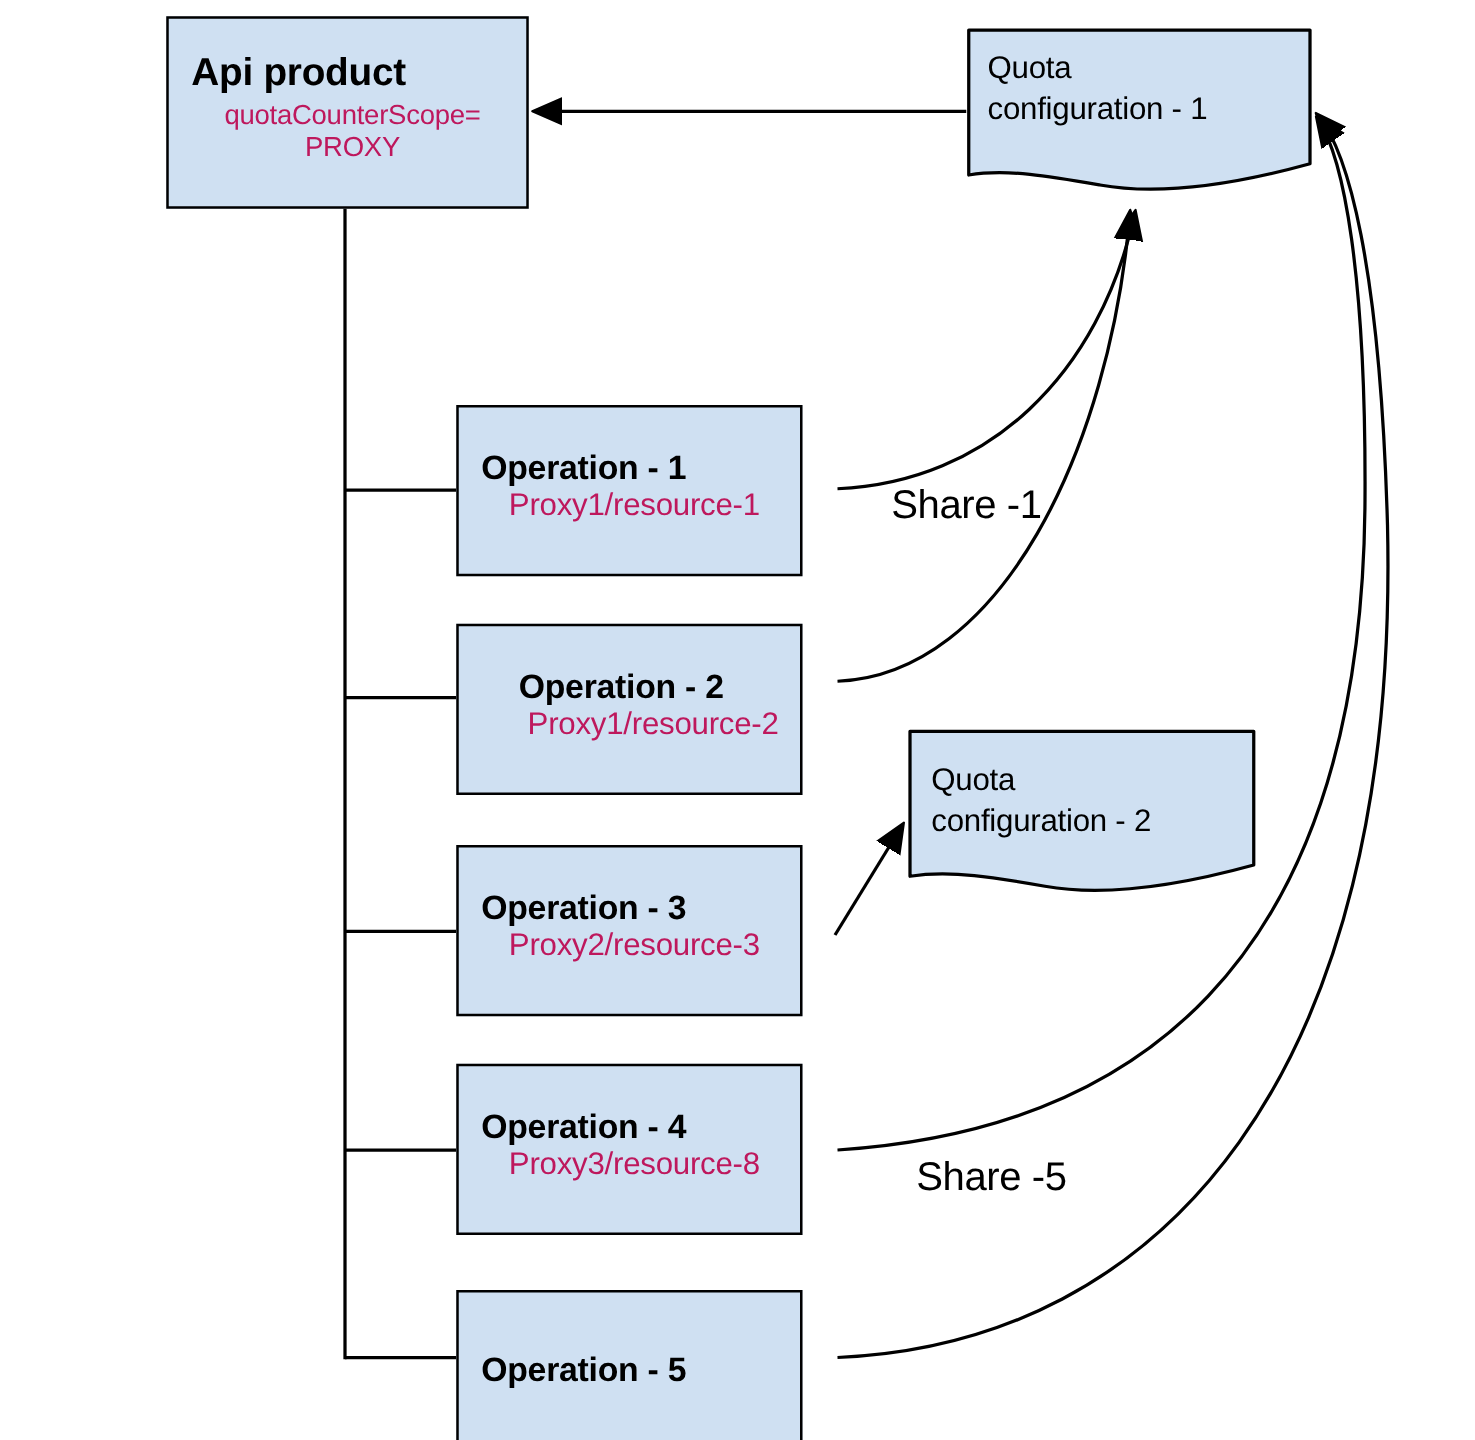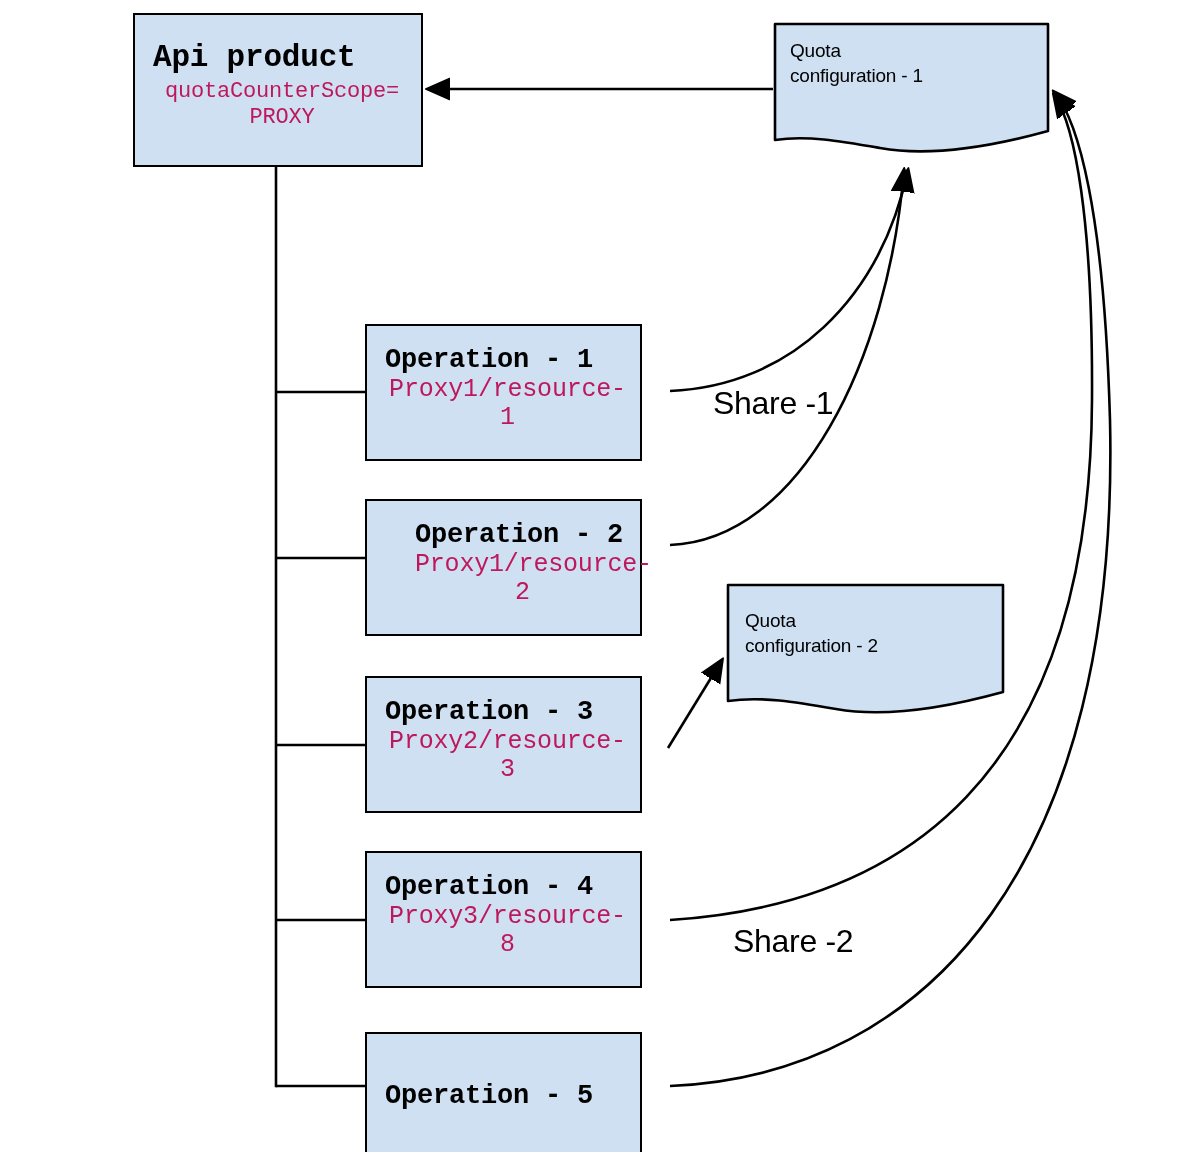--- a/index.html
+++ b/index.html
@@ -30,21 +30,20 @@
   .node {
     position: absolute;
     box-sizing: border-box;
     border: 2px solid #000000;
     background: #cfe0f2;
     display: flex;
     flex-direction: column;
     justify-content: center;
     padding-left: 18px;
     padding-right: 10px;
-    font-family: Liberation Mono, monospace;
   }
   .node .title {
     font-weight: bold;
     font-size: 27px;
     color: #000000;
     line-height: 1.12;
     letter-spacing: -0.2px;
   }
   .node .sub {
     font-weight: normal;
@@ -80,21 +79,21 @@
   #op-2 { top: 499px; padding-left: 48px; }
   #op-3 { top: 676px; }
   #op-4 { top: 851px; }
   #op-5 { top: 1032px; }
   .op .stack {
     margin-top: -8px;
   }
   
   .note-text {
     position: absolute;
-    font-size: 19px;
+    font-size: 25px;
     color: #000000;
     line-height: 1.32;
     letter-spacing: -0.2px;
     pointer-events: none;
   }
   #qc1-text { left: 790px; top: 38px; width: 250px; }
   #qc2-text { left: 745px; top: 608px; width: 250px; }
   .edge-label {
     position: absolute;
     font-size: 32px;
@@ -193,15 +192,15 @@
     <div>Quota</div>
     <div>configuration - 1</div>
   </div>
 
   <div class="note-text" id="qc2-text">
     <div>Quota</div>
     <div>configuration - 2</div>
   </div>
 
   <div class="edge-label" id="share-1-label">Share -1</div>
-  <div class="edge-label" id="share-2-label">Share -2</div>
+  <div class="edge-label" id="share-2-label">Share -5</div>
 
 </div>
 
 </body></html>

